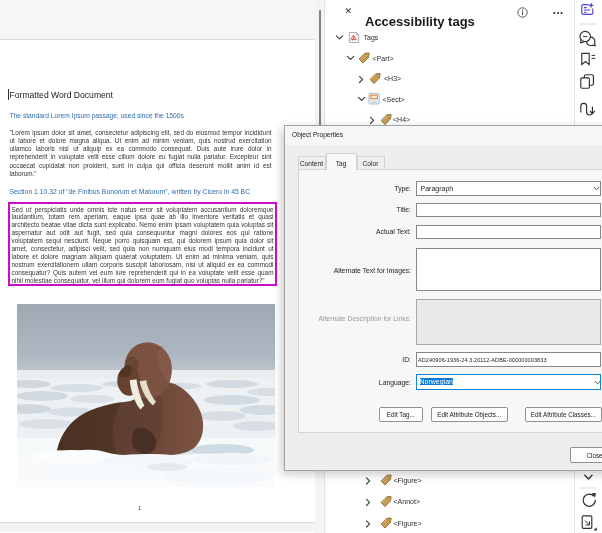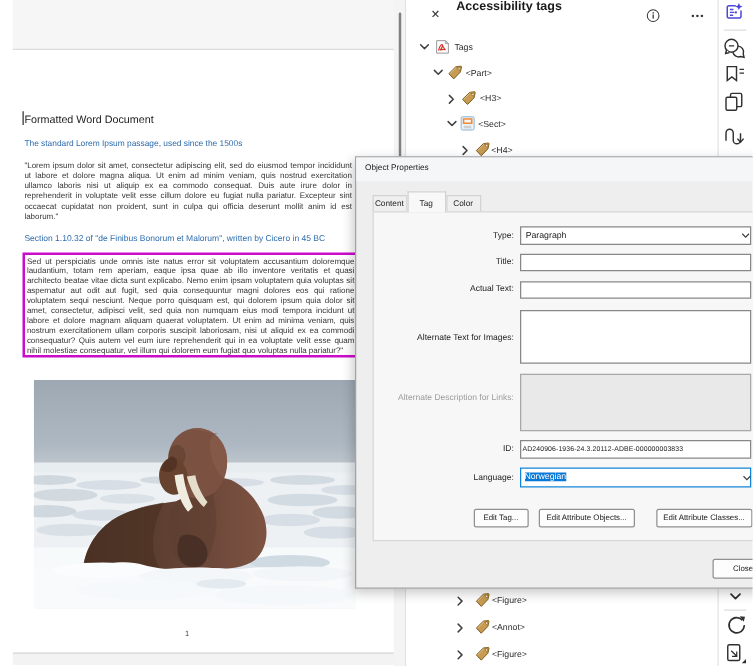--- a/index.html
+++ b/index.html
@@ -1,42 +1,42 @@
 <!DOCTYPE html>
 <html><head>
 <meta charset="utf-8">
 <style>
 * { margin:0; padding:0; box-sizing:border-box; }
 html,body { width:602px; height:533px; overflow:hidden; }
 body { font-family:"Liberation Sans", sans-serif; position:relative; background:#fff; }
 .abs { position:absolute; }
 
 
-#docarea { left:10px; top:0; width:315px; height:533px; background:#fff; overflow:hidden; }
+#docarea { left:0; top:0; width:315px; height:533px; background:#fff; overflow:hidden; }
 #topgray { left:0; top:0; width:315px; height:40px; background:#f6f6f7; border-bottom:1px solid #dcdcdc; }
 #botgray { left:0; top:522px; width:315px; height:10px; background:#f3f3f3; border-top:1px solid #d8d8d8; }
 #caret { left:8px; top:89px; width:1px; height:11px; background:#333; }
 .h1doc { left:9.5px; top:89.5px; font-size:8.6px; color:#222; }
 .bluesub { left:9.5px; top:112.3px; font-size:6.7px; color:#2e6cad; }
 .docpara { left:9.5px; width:262px; font-size:6.4px; line-height:8.2px; color:#353535; text-align:justify; }
 #para1 { top:128.8px; }
 .blueh2 { left:9.5px; top:188px; font-size:6.8px; color:#2e6cad; }
 #magentabox { left:7.5px; top:202px; width:269px; height:84px; border:2px solid #cb0dcb; }
 #para2 { left:2px; top:1.5px; width:262px; position:absolute; font-size:6.4px; line-height:7.95px; color:#353535; text-align:justify; }
 #walrus { left:17px; top:304px; width:258px; height:183px; }
 #pagenum { left:138px; top:505px; font-size:6px; color:#444; }
 
 
 #scrolltrack { left:315px; top:0; width:10px; height:533px; background:#f4f4f4; border-right:1px solid #e0e0e0; }
 #scrollthumb { left:318.5px; top:10px; width:2.5px; height:450px; background:#808080; border-radius:2px; }
 
 
 #panel { left:325px; top:0; width:249px; height:533px; background:#fff; }
 #iconstrip { left:574px; top:0; width:28px; height:533px; background:#fff; border-left:1px solid #e4e4e4; }
-#paneltitle { left:365px; top:0; font-size:10px; font-weight:bold; color:#1a1a1a; }
+#paneltitle { left:365px; top:14px; font-size:13px; font-weight:bold; color:#1a1a1a; }
 #xclose { left:344.5px; top:6px; font-size:9px; color:#333; }
 
 
 #dialog { left:284px; top:125px; width:336px; height:346px; background:#eeeeee; border:1px solid #a3a3a3; box-shadow:-2px 3px 9px rgba(0,0,0,0.22); }
 #dlgtitle { position:absolute; left:0; top:0; width:100%; height:19px; background:#f4f6f8; }
 #dlgtitle span { position:absolute; left:7px; top:5px; font-size:6.6px; color:#1a1a1a; }
 .tab { position:absolute; font-size:6.6px; color:#222; border:1px solid #d2d2d2; background:#efefef; text-align:center; }
 #tabpage { position:absolute; left:13px; top:43px; width:330px; height:264px; background:#f7f7f7; border:1px solid #d5d5d5; }
 .lbl { position:absolute; font-size:6.8px; color:#1c1c1c; text-align:right; }
 .inp { position:absolute; background:#fff; border:1px solid #878787; font-size:7px; white-space:nowrap; overflow:hidden; color:#1c1c1c; }

